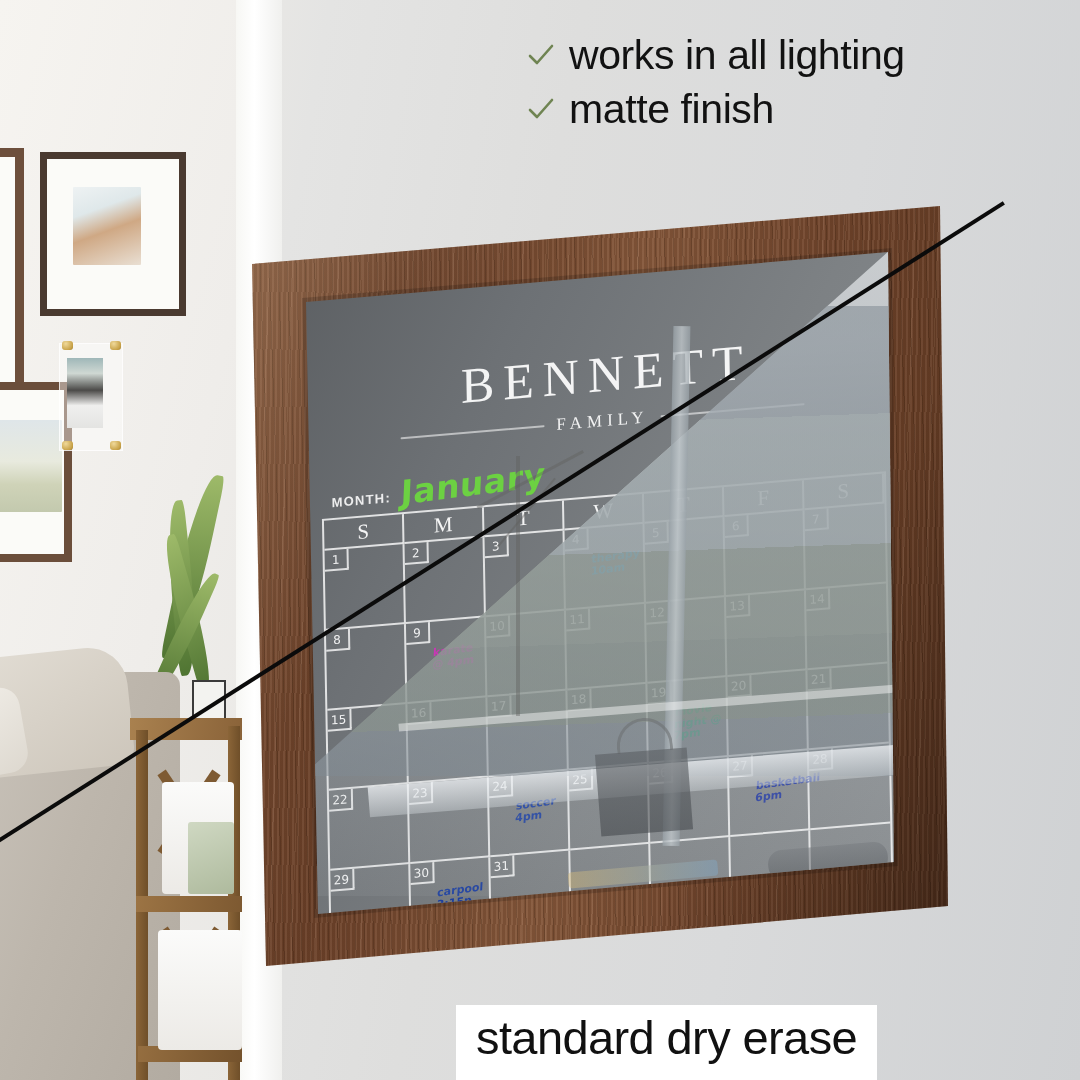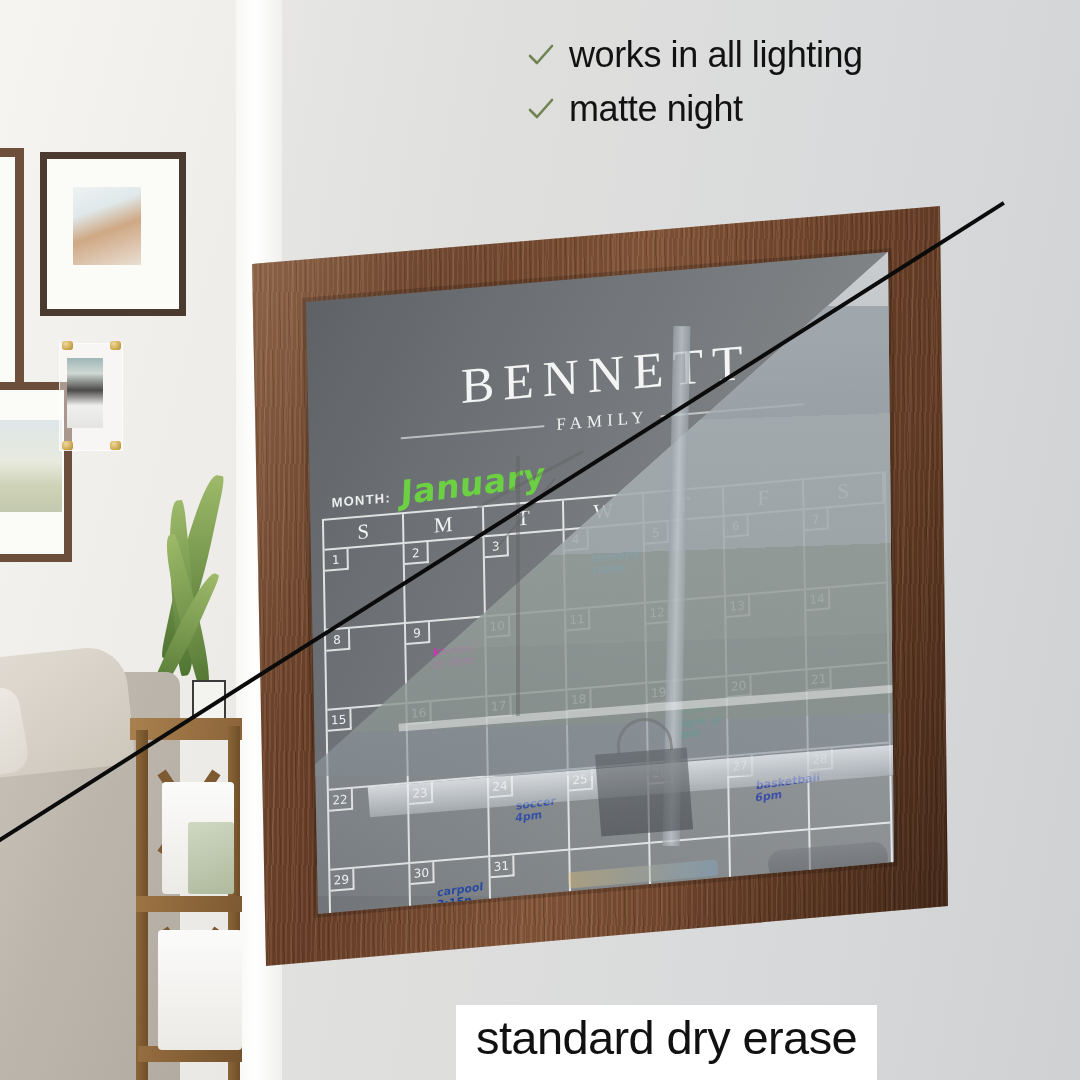--- a/index.html
+++ b/index.html
@@ -211,21 +211,21 @@
     position: absolute; left: 456px; top: 981px; background: #ffffff;
     padding: 9px 20px 27px 20px;
     margin-top: 24px;
   }
   #tag-bottom span { font-size: 47px; color: #111; letter-spacing: -0.6px; line-height: 1; display:block; }
 
   #bullets { position: absolute; left: 527px; top: 28px; width: 548px; }
   .bullet { display: flex; align-items: center; gap: 14px; height: 54px; }
   .bullet .tick { width: 28px; height: 28px; flex: none; position: relative; }
   .bullet .tick svg { width: 28px; height: 28px; display: block; }
-  .bullet .btext { font-size: 36px; color: #121212; letter-spacing: -0.4px;
+  .bullet .btext { font-size: 41px; color: #121212; letter-spacing: -0.4px;
     line-height: 1; white-space: nowrap; }
 </style>
 </head>
 <body>
 
 <div id="stage">
 
   <div class="wall"></div>
   <div class="wall-left-panel"></div>
   <div class="wall-corner"></div>
@@ -457,21 +457,21 @@
           </svg>
         </span>
         <span class="btext">works in all lighting</span>
       </div>
       <div class="bullet">
         <span class="tick">
           <svg viewBox="0 0 28 28">
             <path d="M3 15 L10 22 L25 5" fill="none" stroke="#6f8452" stroke-width="2.6" stroke-linecap="round" stroke-linejoin="round"></path>
           </svg>
         </span>
-        <span class="btext">matte night</span>
+        <span class="btext">matte finish</span>
       </div>
     </div>
 
   <div id="tag-bottom">
     <span>standard dry erase</span>
   </div>
 
 </div>
 
 </body></html>

